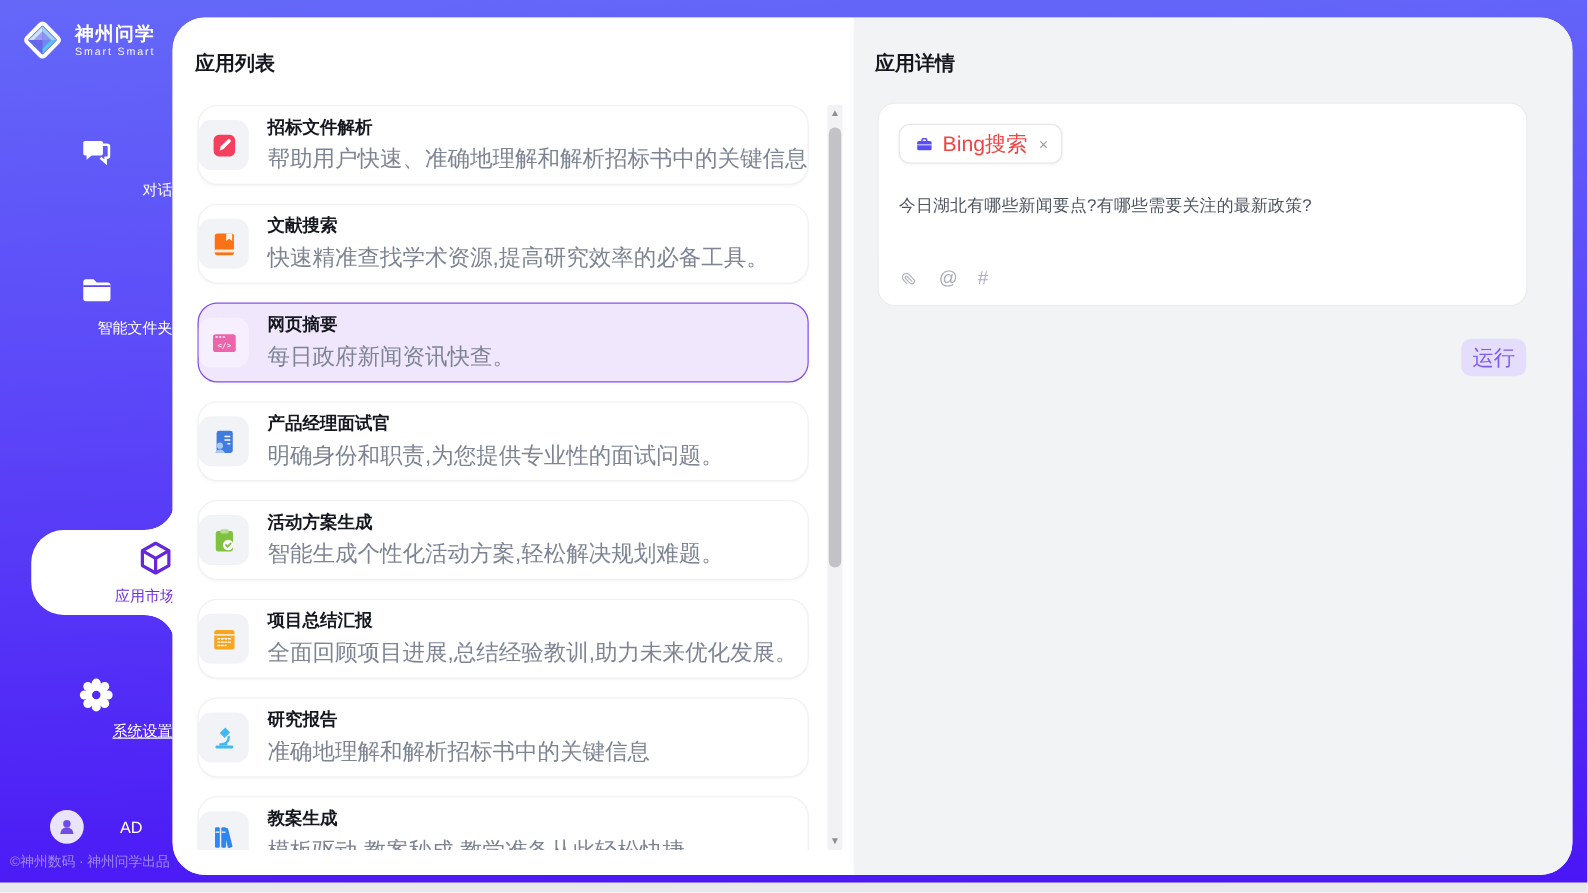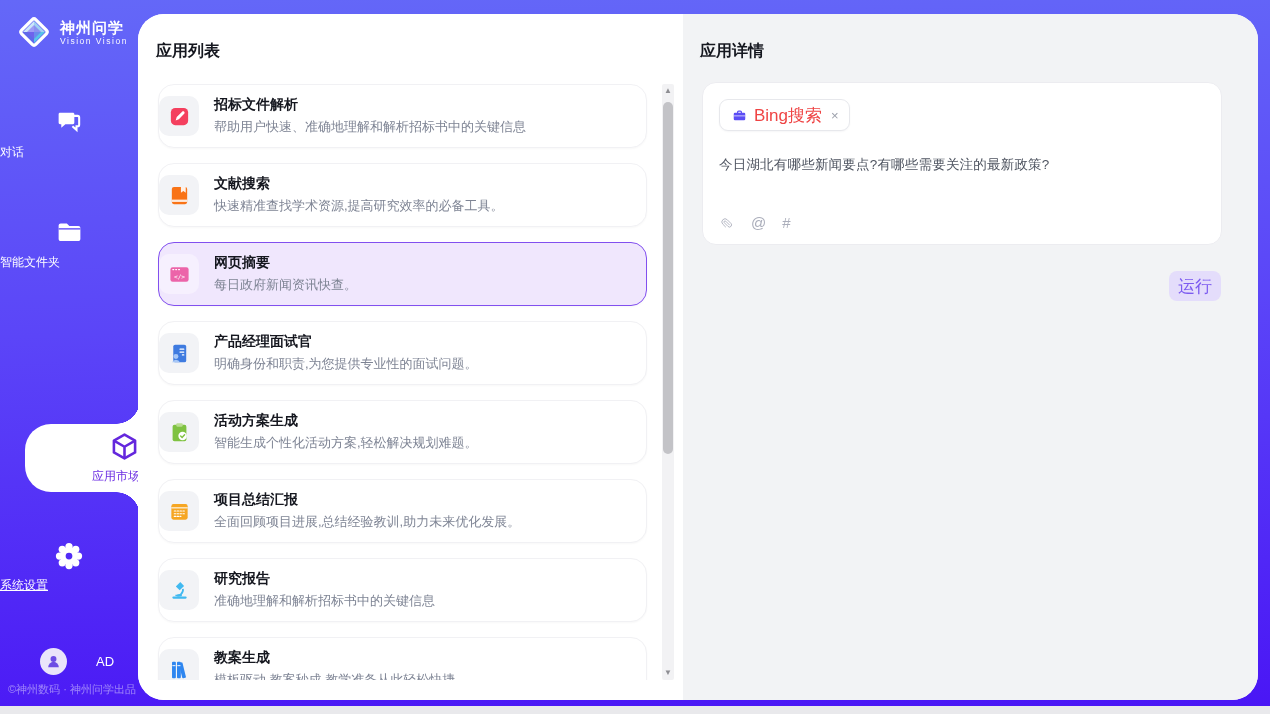--- a/index.html
+++ b/index.html
@@ -8,21 +8,21 @@
 
   .purple-bg { position:absolute; left:0; top:0; width:1270px; height:706px;
     background:linear-gradient(178deg,#6468F8 0%,#5B45F8 45%,#4A16F5 100%); }
 
   
   .sidebar { position:absolute; left:0; top:0; width:138px; height:706px; color:#fff; }
   .logo { position:absolute; left:14px; top:12px; display:flex; align-items:center; gap:6px; }
   .logo-gem { width:40px; height:40px; }
   .logo-name { font-size:15px; font-weight:bold; letter-spacing:1px; line-height:17px; }
   .logo-sub { font-size:8.5px; letter-spacing:1.5px; opacity:.95; }
-  .nav-item { position:absolute; left:0; width:138px; text-align:left; cursor:pointer; }
+  .nav-item { position:absolute; left:0; width:138px; text-align:right; cursor:pointer;padding-left:16px; }
   .nav-item .nico { height:29px; display:flex; align-items:center; justify-content:center; }
   .nav-label { display:block; font-size:12px; margin-top:7px; color:#fff; }
   .nav-label.underline { text-decoration:underline; }
 
   
   .active-tab { position:absolute; left:25px; top:424px; width:115px; height:68px;
     background:#fff; border-radius:26px 0 0 26px; text-align:right; padding-top:7px; cursor:pointer; }
   .active-tab .corner { position:absolute; right:0; width:24px; height:24px; }
   .active-tab .corner.top { top:-24px; background:radial-gradient(circle at 0 0, rgba(0,0,0,0) 23.5px, #fff 24px); }
   .active-tab .corner.bottom { bottom:-24px; background:radial-gradient(circle at 0 100%, rgba(0,0,0,0) 23.5px, #fff 24px); }
@@ -42,21 +42,21 @@
   .panel-title { position:absolute; left:18px; top:27px; font-size:16px; font-weight:bold; color:#15171F; }
   .cards-viewport { position:absolute; left:0; top:70px; width:545px; height:596px; overflow:hidden; }
   .app-card { position:relative; margin:0 36px 15px 20px; width:489px; height:64px;
     background:#fff; border:1px solid #F1F1F4; border-radius:16px; cursor:pointer;
     display:flex; align-items:center; box-shadow:0 1px 2px rgba(20,20,40,.03); }
   .app-card.selected { background:#F0E7FD; border:1px solid #8250EF; }
   .app-ico { width:40px; height:40px; border-radius:10px; background:#F2F3F6; display:flex; align-items:center; justify-content:center; flex:0 0 40px; }
   .app-card.selected .app-ico { background:#F6F0FE; }
   .app-texts { margin-left:15px; min-width:0; }
   .app-title { font-size:14px; font-weight:bold; color:#15171F; }
-  .app-desc { font-size:13px; color:#7E8494; margin-top:4px; white-space:nowrap; }
+  .app-desc { font-size:18px; color:#7E8494; margin-top:4px; white-space:nowrap; }
 
   
   .sbar { position:absolute; right:9px; top:70px; width:12px; height:596px; background:#F2F2F4; border-radius:2px; }
   .sbar .thumb { position:absolute; left:1px; top:18px; width:10px; height:352px; background:#C3C3C7; border-radius:5px; }
   .sbar .arrow { position:absolute; left:0; width:12px; height:14px; color:#8E8E93; font-size:8px; text-align:center; line-height:14px; }
   .sbar .arrow.up { top:0; } .sbar .arrow.down { bottom:0; }
 
   
   .detail-panel { flex:1; background:#F2F3F5; position:relative; }
   .detail-card { position:absolute; left:19px; top:68px; width:520px; height:163px;
@@ -81,21 +81,21 @@
     <svg class="logo-gem" viewBox="0 0 40 40">
       <rect x="10" y="10" width="20" height="20" rx="2.5" transform="rotate(45 20 20)" fill="none" stroke="#fff" stroke-width="3.2"></rect>
       <polygon points="20,9 31,20 20,20" fill="#9FD1F2"></polygon>
       <polygon points="20,9 9,20 20,20" fill="#CBE6FA"></polygon>
       <polygon points="9,20 20,31 20,20" fill="#5F6AE8"></polygon>
       <polygon points="31,20 20,31 20,20" fill="#57C4E8"></polygon>
       <polygon points="15,15 25,15 25,25 15,25" fill="#7A5CF0" opacity=".55" transform="rotate(45 20 20)"></polygon>
     </svg>
     <div>
       <div class="logo-name">神州问学</div>
-      <div class="logo-sub">Vision Vision</div>
+      <div class="logo-sub">Smart Smart</div>
     </div>
   </div>
 
   <div class="nav-item" style="top:108px">
     <div class="nico">
         <svg width="29" height="29" viewBox="0 0 24 24">
       <path d="M14.5 6.5h4.2c.7 0 1.3.6 1.3 1.3v6c0 .7-.6 1.3-1.3 1.3h-.9v3l-3.4-3" fill="none" stroke="#fff" stroke-width="1.7"></path>
       <path d="M4.2 4h10.6c.7 0 1.2.5 1.2 1.2v7.1c0 .7-.5 1.2-1.2 1.2H8.6l-3.4 2.9v-2.9h-1c-.7 0-1.2-.5-1.2-1.2V5.2C3 4.5 3.5 4 4.2 4z" fill="#fff"></path>
     </svg>
       </div>

